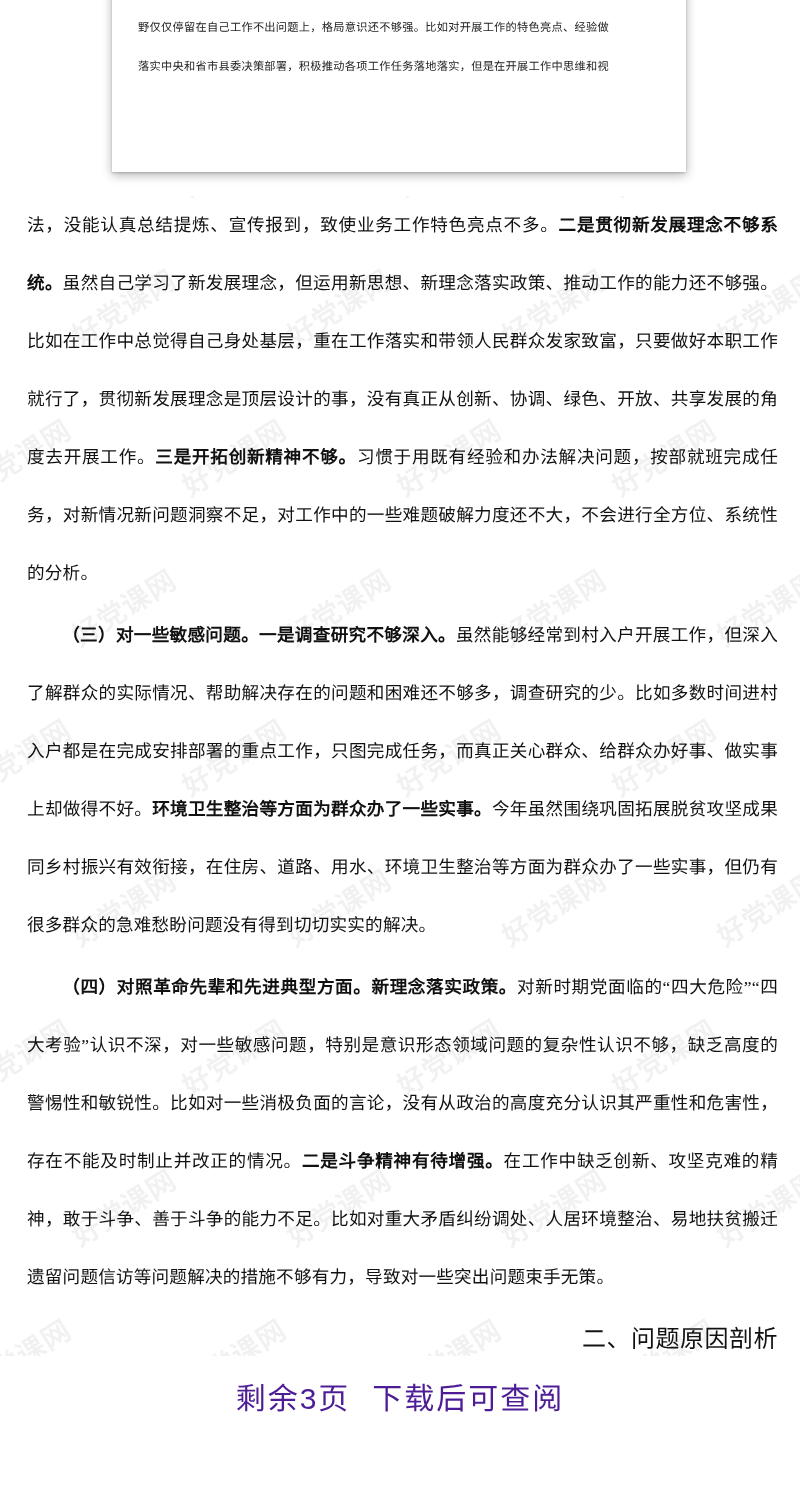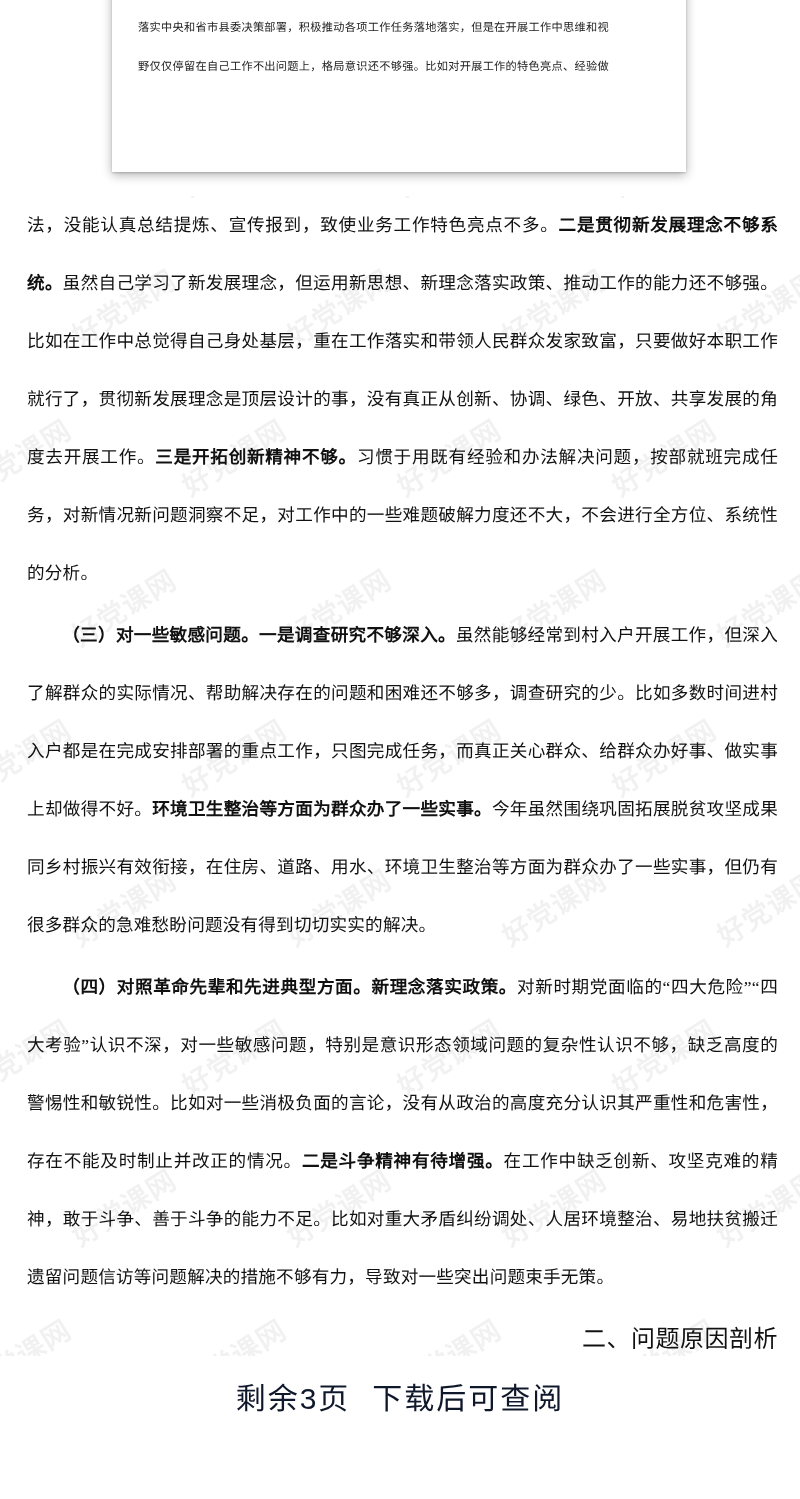--- a/index.html
+++ b/index.html
@@ -109,32 +109,32 @@
 
   
   .footer-note {
     position: absolute;
     left: 0;
     top: 1374px;
     width: 800px;
     text-align: center;
     font-family: "Liberation Sans", "DejaVu Sans", sans-serif;
     font-size: 30px;
-    color: #0f172a;
+    color: #4c1d95;
     letter-spacing: 2px;
     user-select: none;
   }
   .footer-note .gap { display: inline-block; width: 22px; }
 </style>
 </head>
 <body>
 
 <div class="page-card-top">
+  <div class="cardline">野仅仅停留在自己工作不出问题上，格局意识还不够强。比如对开展工作的特色亮点、经验做</div>
   <div class="cardline">落实中央和省市县委决策部署，积极推动各项工作任务落地落实，但是在开展工作中思维和视</div>
-  <div class="cardline">野仅仅停留在自己工作不出问题上，格局意识还不够强。比如对开展工作的特色亮点、经验做</div>
 </div>
 
 <div class="page-main">
 
   <div class="watermark-layer" id="wmLayer">
       <div class="wm" style="left: -40px; top: -60px;">好党课网</div>
       <div class="wm" style="left: 175px; top: -60px;">好党课网</div>
       <div class="wm" style="left: 390px; top: -60px;">好党课网</div>
       <div class="wm" style="left: 605px; top: -60px;">好党课网</div>
       <div class="wm" style="left: 65px; top: 90px;">好党课网</div>

